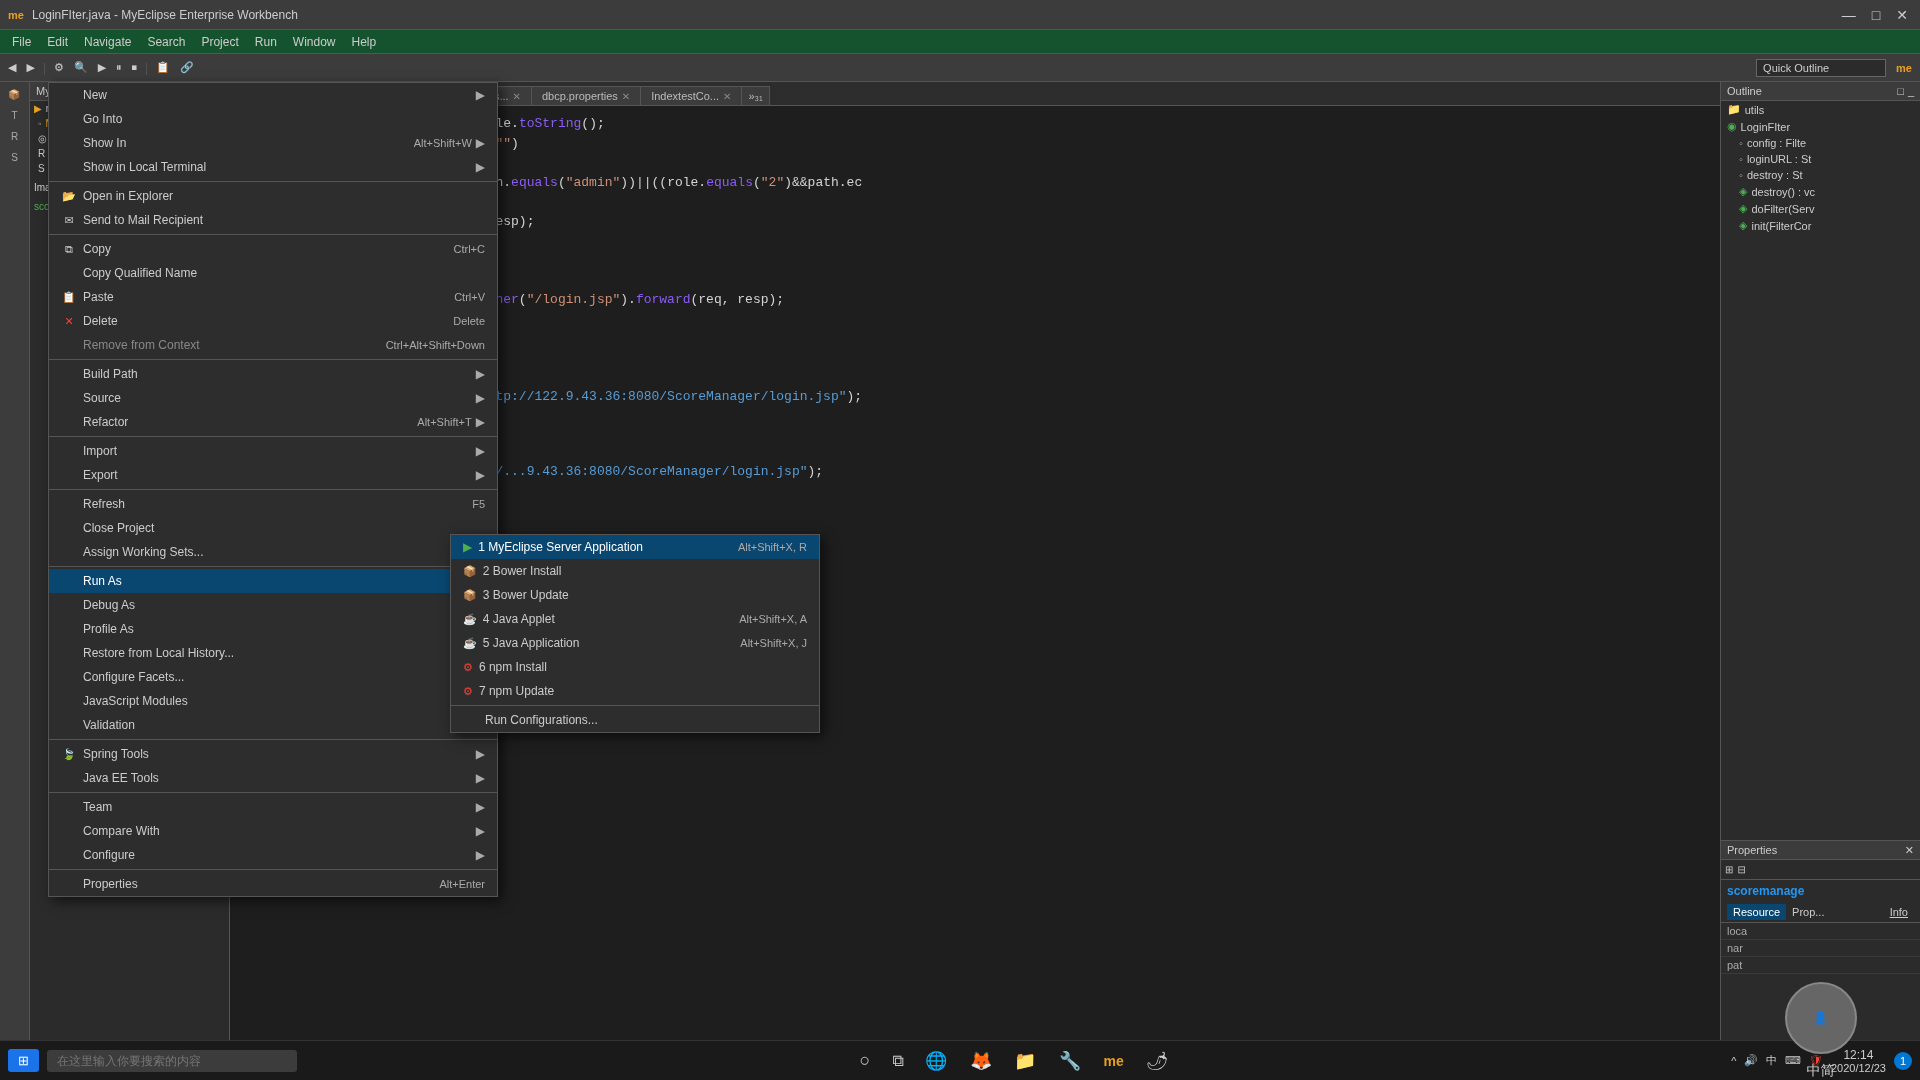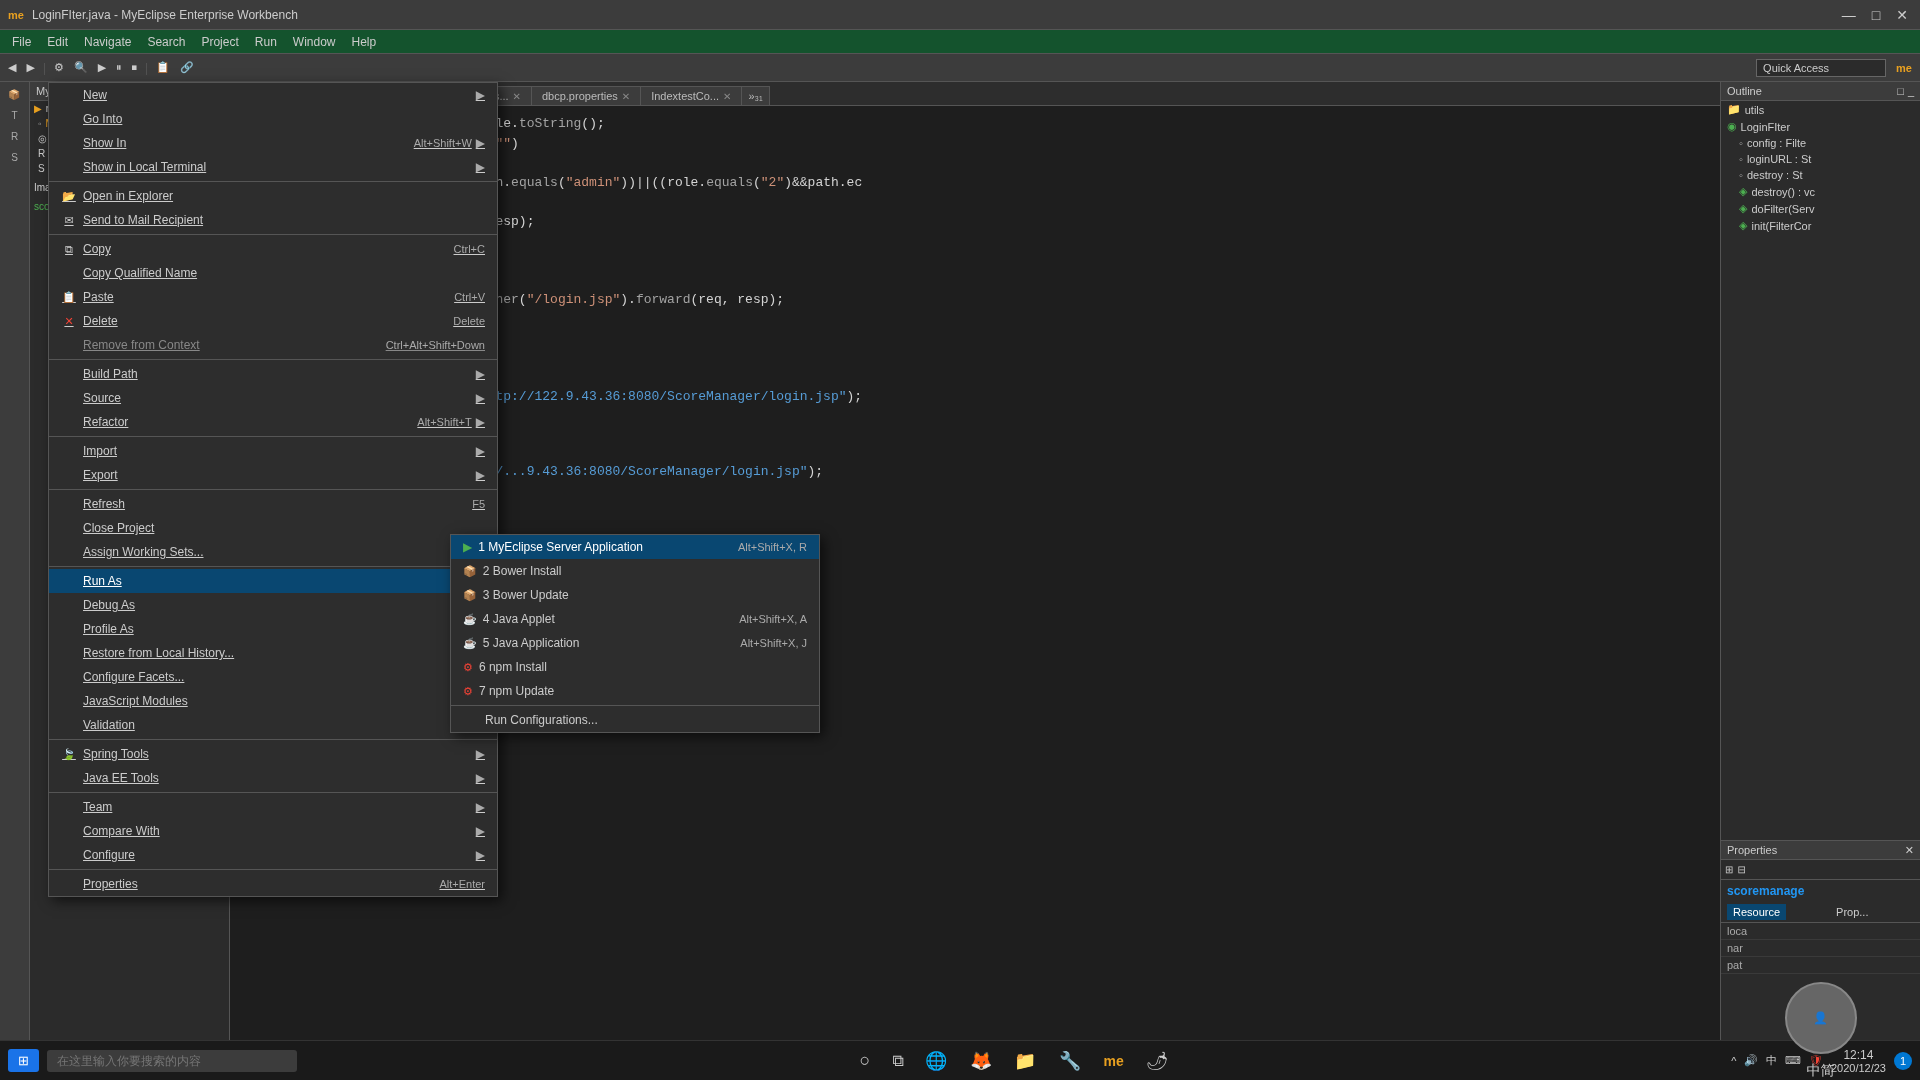--- a/index.html
+++ b/index.html
@@ -123,42 +123,41 @@
       font-family: 'Courier New', monospace;
       font-size: 13px;
       line-height: 1.5;
       color: #d4d4d4;
       overflow: auto;
       position: relative;
     }
     .code-line { white-space: pre; }
     .kw { color: #569cd6; }
     .str { color: #ce9178; }
-    .fn { color: #a3a3a3; }
+    .fn { color: #8b5cf6; }
 
     
     #context-menu {
       position: absolute;
       left: 48px;
       top: 0;
       width: 450px;
       background: #2d2d2d;
       border: 1px solid #555;
       box-shadow: 4px 4px 12px rgba(0,0,0,0.6);
       z-index: 100;
       font-size: 12px;
     }
     .menu-item {
       display: flex;
       align-items: center;
       padding: 4px 12px;
       cursor: pointer;
       color: #ccc;
       justify-content: space-between;
-      text-decoration: underline;
     }
     .menu-item.active-hover { background: #094771; color: #fff; }
     .menu-item .item-left { display: flex; align-items: center; gap: 6px; }
     .menu-item .shortcut { color: #aaa; font-size: 11px; margin-left: auto; }
     .menu-item .arrow { color: #aaa; margin-left: 4px; }
     .menu-separator { border-top: 1px solid #555; margin: 2px 0; }
     .menu-item-icon { width: 16px; height: 16px; display: inline-flex; align-items: center; justify-content: center; font-size: 11px; }
 
     
     #submenu {
@@ -287,21 +286,21 @@
   <span class="tb-btn">▶</span>
   <span style="color:#555;margin:0 2px;">|</span>
   <span class="tb-btn">⚙</span>
   <span class="tb-btn">🔍</span>
   <span class="tb-btn">▶</span>
   <span class="tb-btn">⏸</span>
   <span class="tb-btn">⏹</span>
   <span style="color:#555;margin:0 2px;">|</span>
   <span class="tb-btn">📋</span>
   <span class="tb-btn">🔗</span>
-  <div class="quick-access-box">Quick Access</div>
+  <div class="quick-access-box">Quick Outline</div>
   <span class="tb-btn" style="margin-left:4px;color:#e8a020;font-weight:bold;">me</span>
 </div>
 
 <div id="main-layout" style="position:relative;">
 
   <div id="left-sidebar">
     <span class="side-icon">📦</span>
     <span class="side-icon">T</span>
     <span class="side-icon">R</span>
     <span class="side-icon">S</span>
@@ -422,21 +421,21 @@
     <div id="properties-panel">
       <div class="pane-title">
         <span>Properties</span>
         <span style="float:right;cursor:pointer;">✕</span>
       </div>
       <div style="padding:4px;border-bottom:1px solid #555;display:flex;gap:4px;">
         <span style="cursor:pointer;color:#ccc;font-size:10px;">⊞</span>
         <span style="cursor:pointer;color:#ccc;font-size:10px;">⊟</span>
       </div>
       <div style="padding:4px 6px;font-size:12px;color:#2196f3;font-weight:bold;">scoremanage</div>
-      <div style="display:flex;border-bottom:1px solid #555;padding:2px 6px;gap:44px;">
+      <div style="display:flex;border-bottom:1px solid #555;padding:2px 6px;">
         <span style="padding:2px 6px;background:#094771;color:#fff;font-size:11px;cursor:pointer;">Resource</span>
         <span style="padding:2px 6px;font-size:11px;cursor:pointer;color:#ccc;">Prop...</span>
         <span style="padding:2px 6px;font-size:11px;cursor:pointer;color:#ccc;margin-left:auto;text-decoration:underline;">Info</span>
       </div>
       <div class="prop-row">
         <span class="prop-key">loca</span>
       </div>
       <div class="prop-row">
         <span class="prop-key">nar</span>
       </div>

